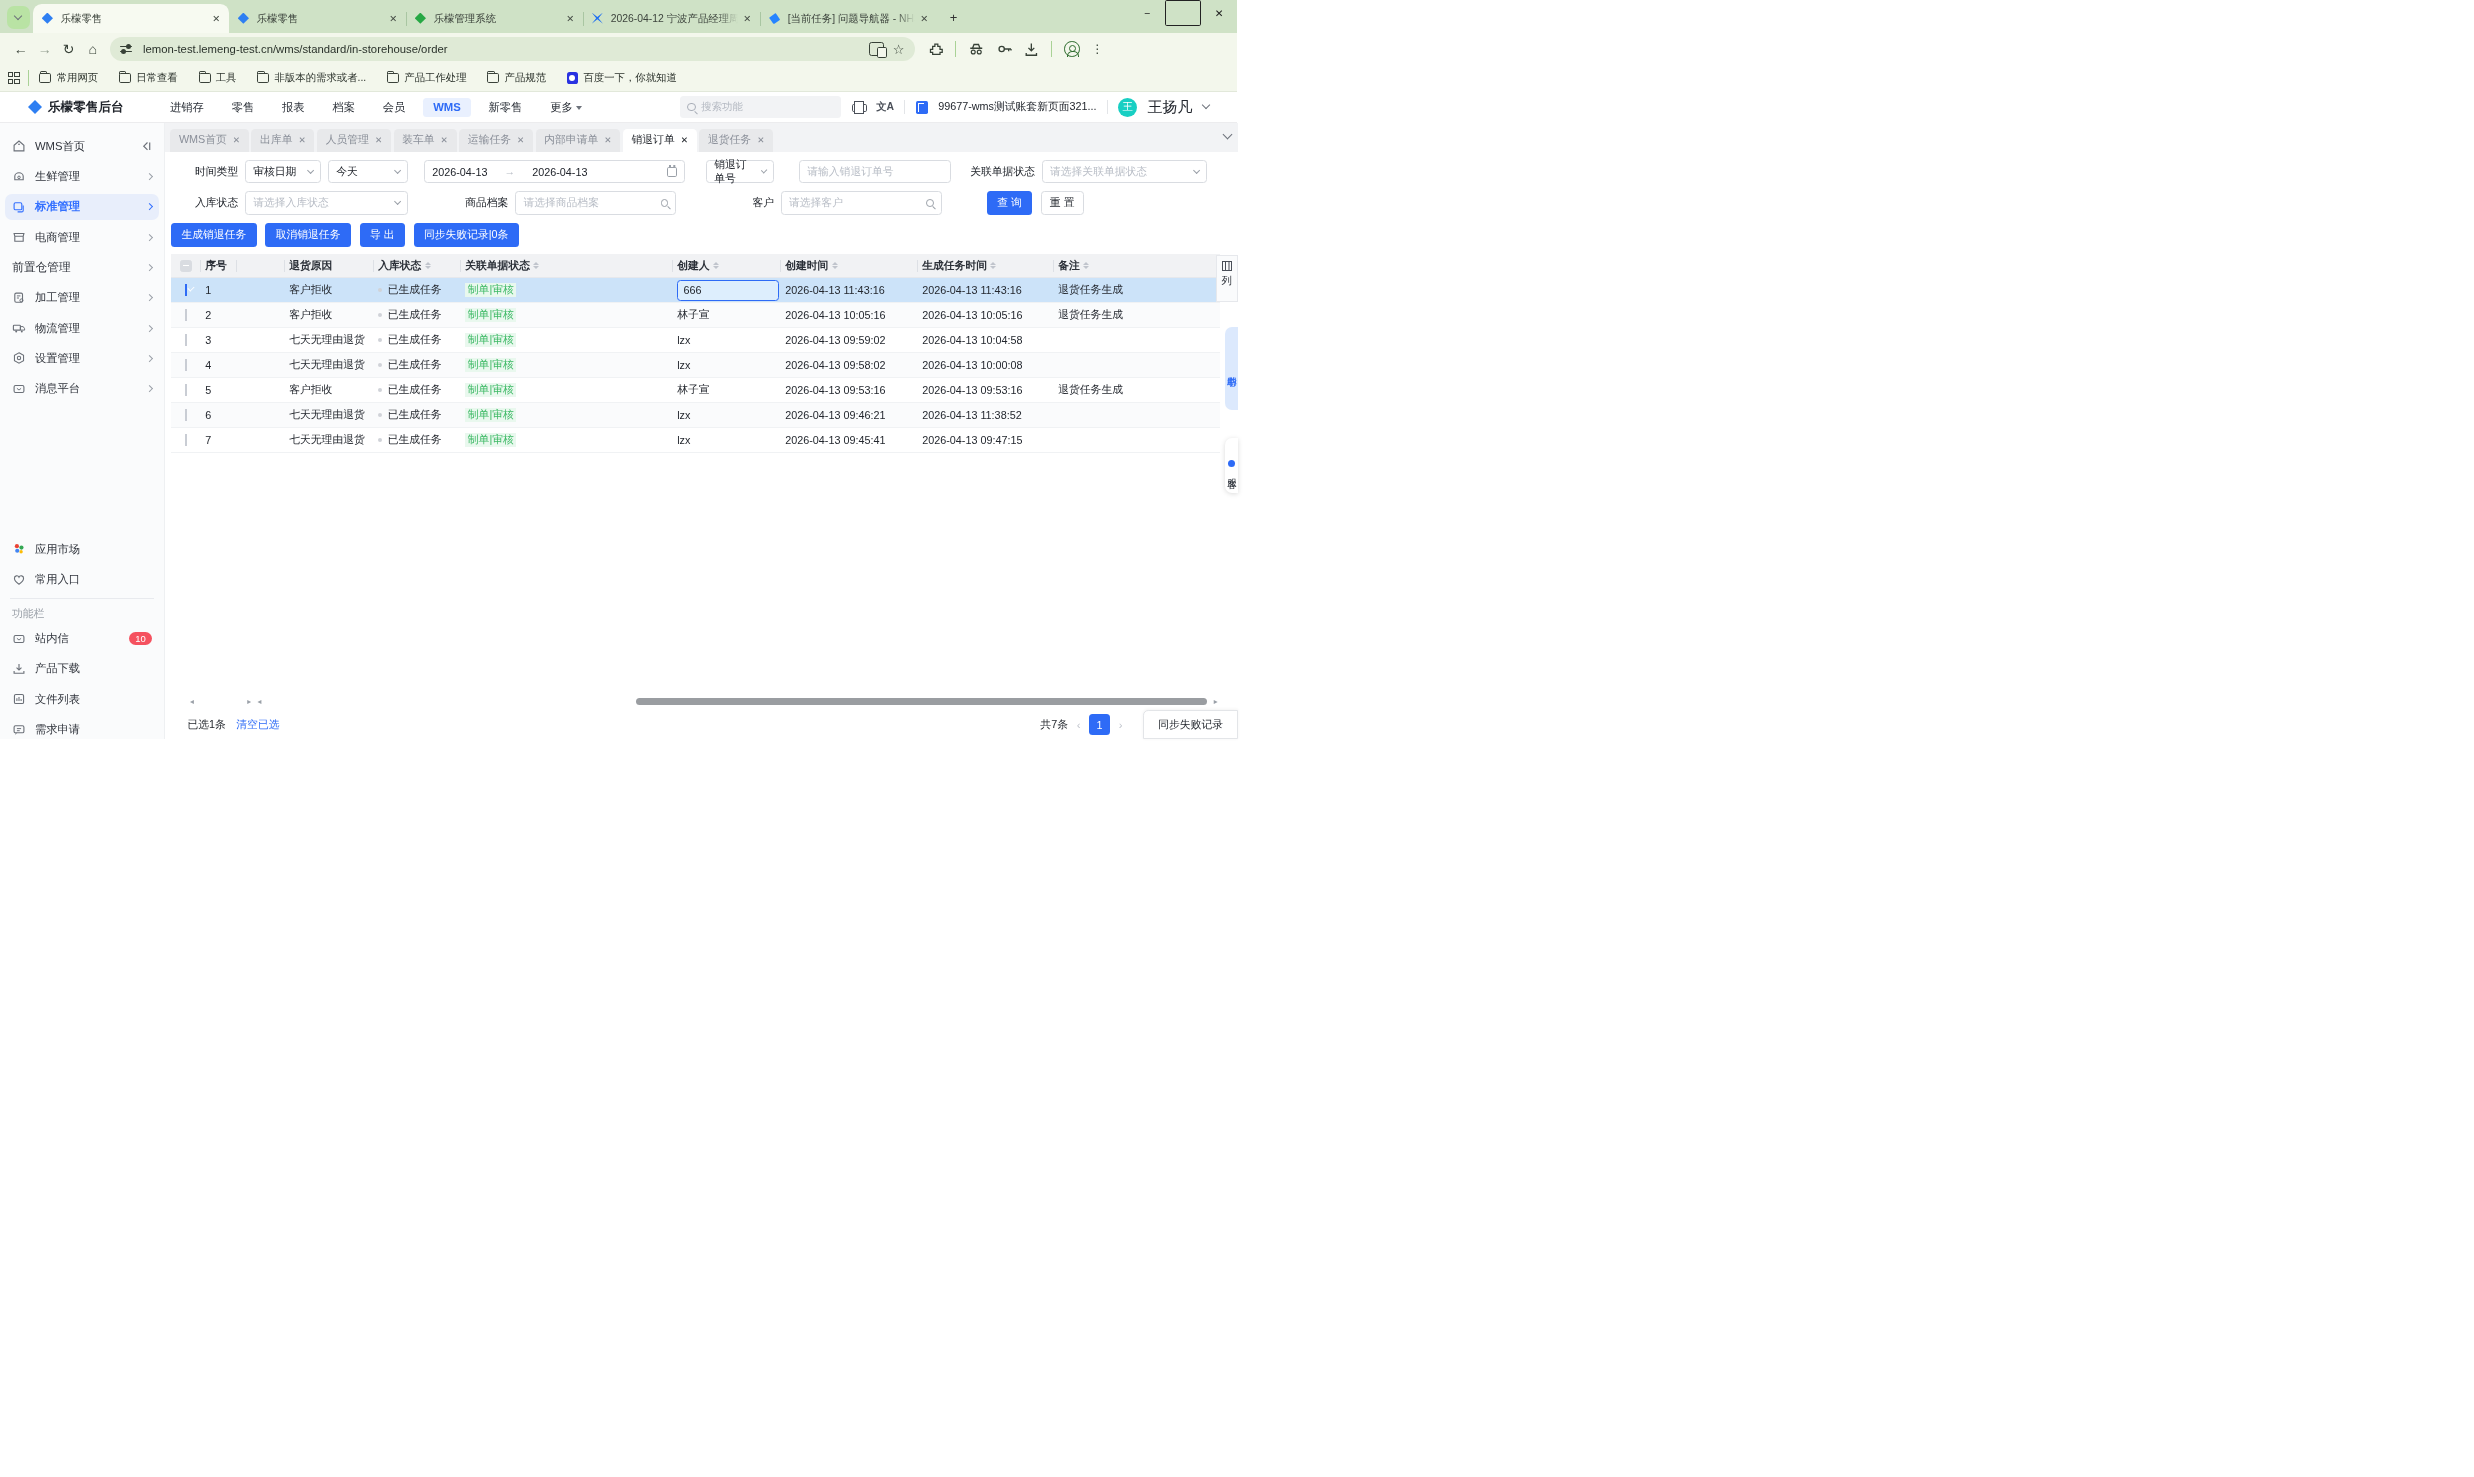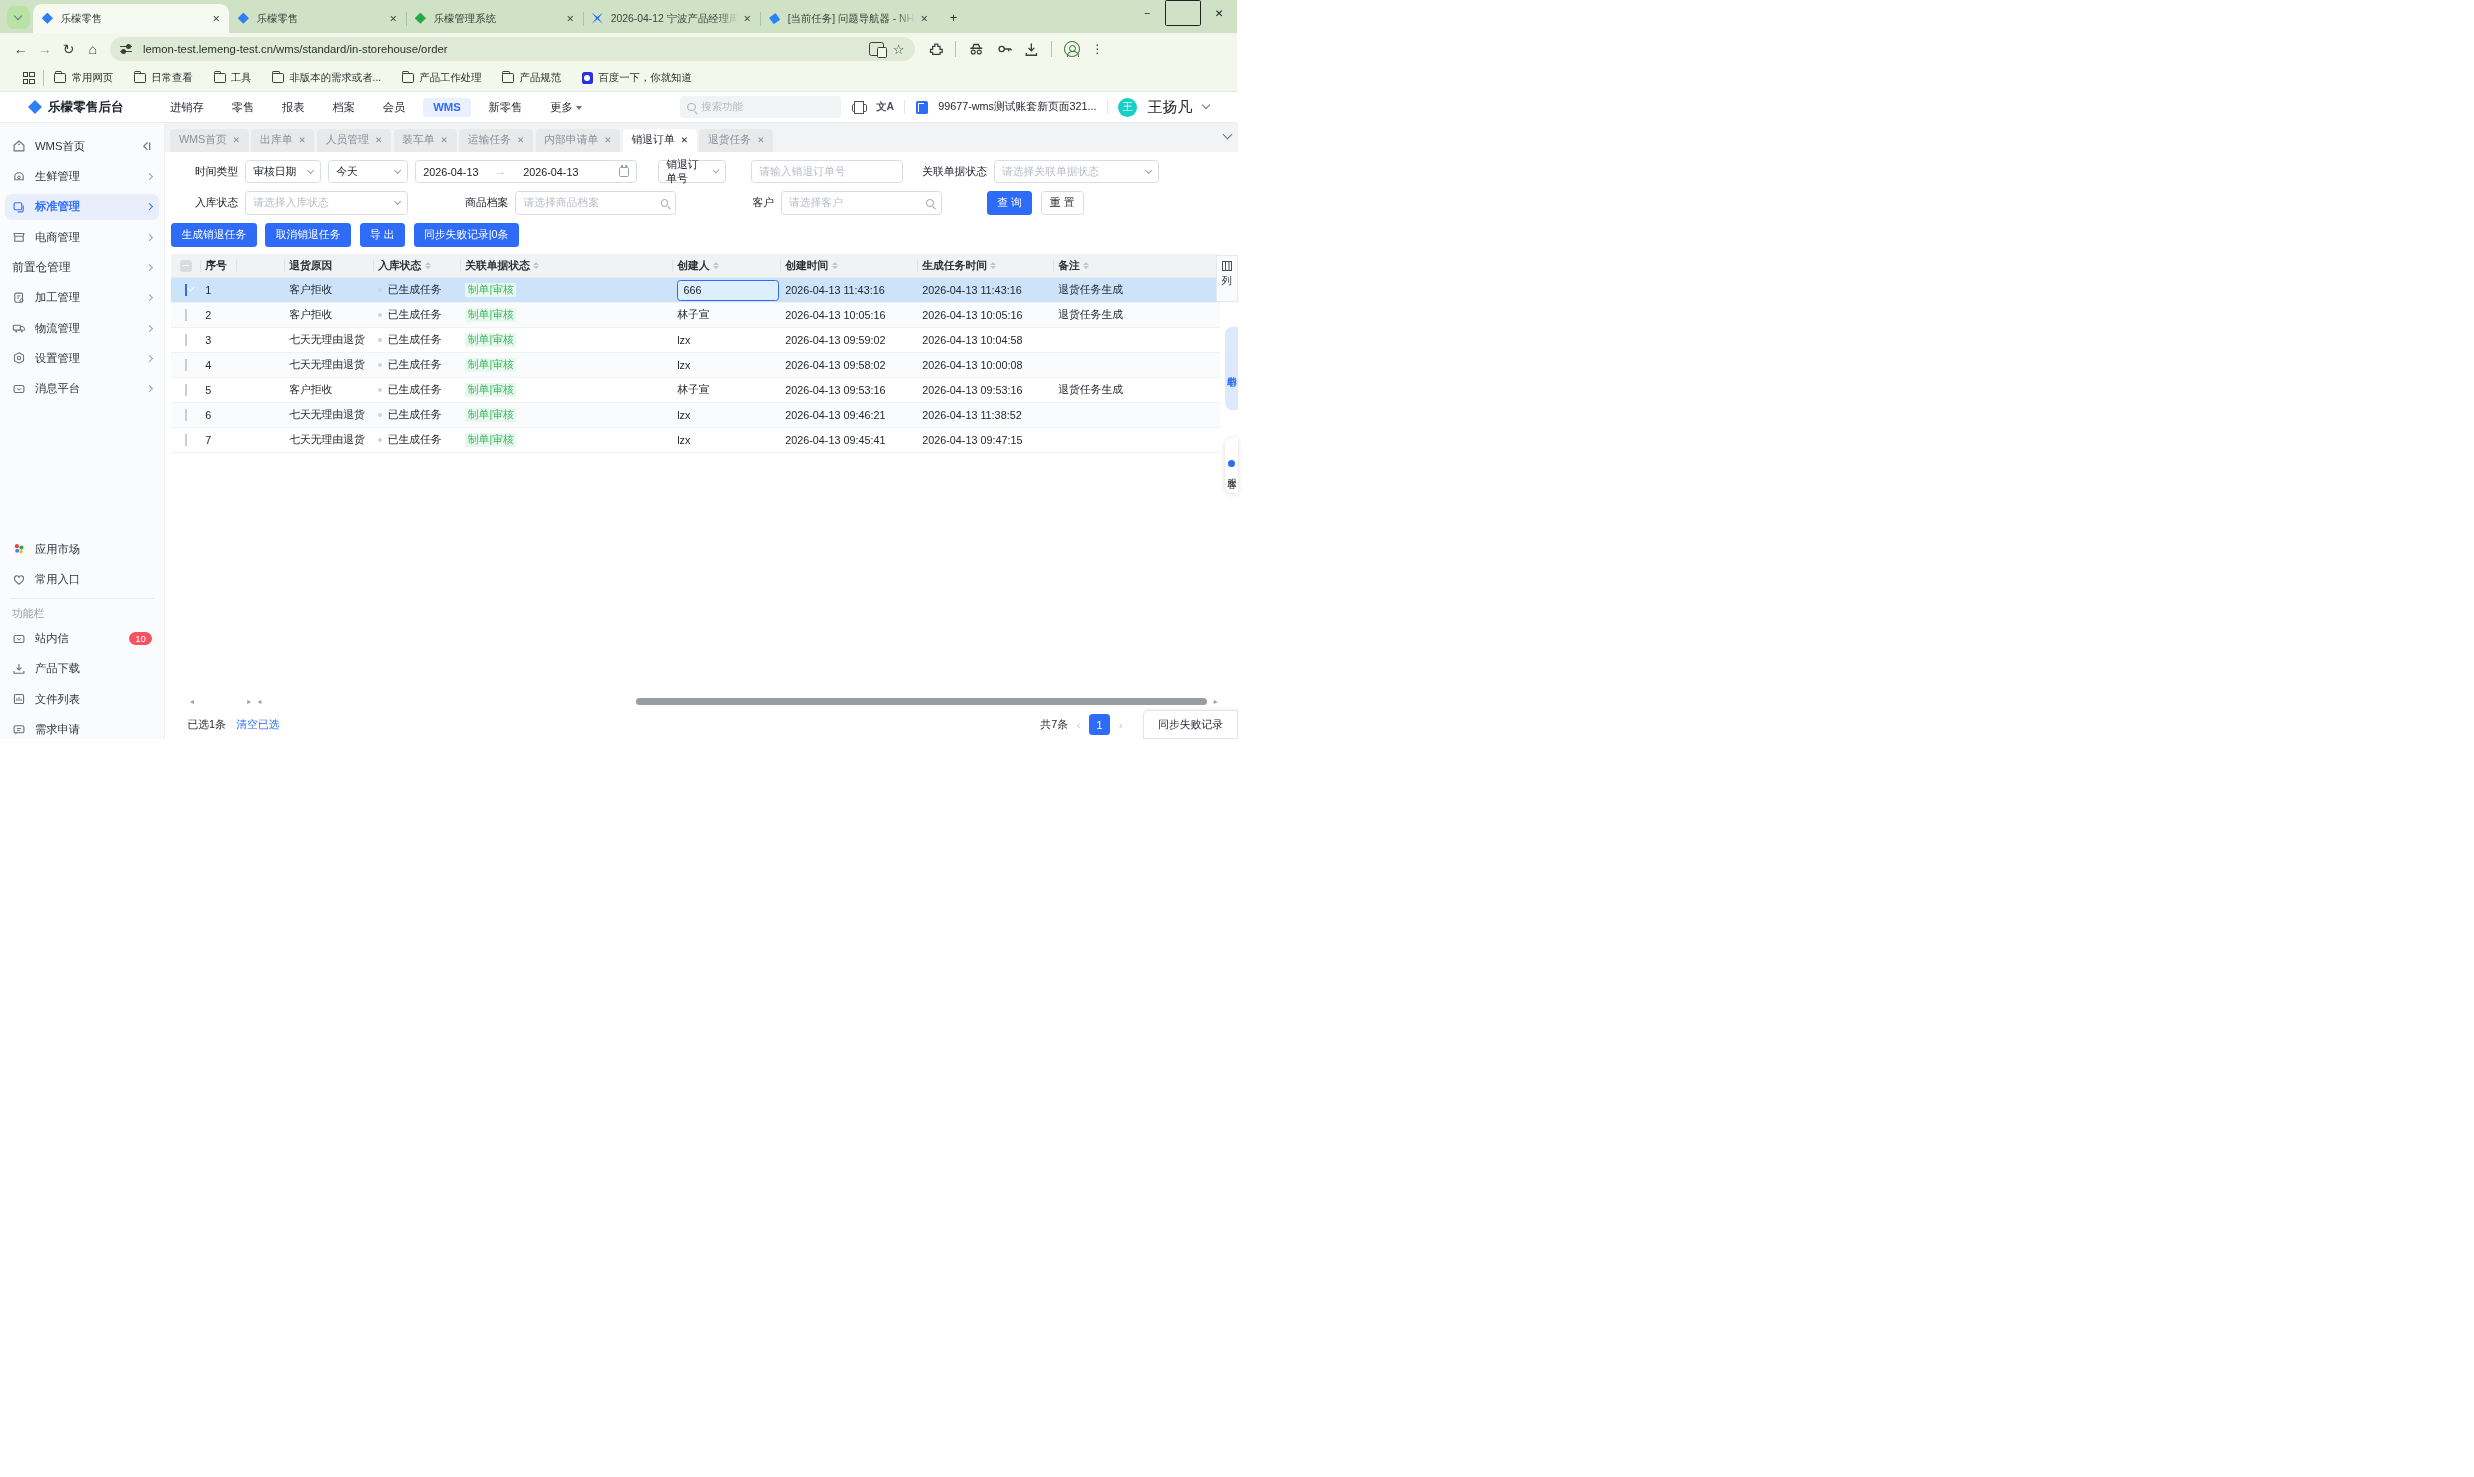--- a/index.html
+++ b/index.html
@@ -34,21 +34,21 @@
   .gicon { width:15.6px; height:14px; border:1.4px solid #374137; border-radius:2.6px; margin-right:8.7px; position:relative; }
   .gicon::after { content:""; position:absolute; right:-3.5px; bottom:-2.6px; width:7.8px; height:8.7px; background:#f3f7ec; border:1.4px solid #374137; border-radius:1.7px; }
   .star { font-size:13px; color:#374137; }
   .extrow { display:flex; align-items:center; gap:12px; margin-left:8.7px; color:#374137; }
   .vdiv { width:0.9px; height:15.6px; background:#a9d296; }
   .kebab { font-size:12px; letter-spacing:0; }
   .avatar-outline { width:15.6px; height:15.6px; border:1.6px solid #2d6c2d; border-radius:50%; position:relative; }
   .avatar-outline::before { content:""; position:absolute; left:4.3px; top:2.6px; width:5.2px; height:5.2px; border-radius:50%; border:1.3px solid #2d6c2d; }
   .avatar-outline::after { content:""; position:absolute; left:2.2px; top:9px; width:9.5px; height:4.3px; border-radius:5.2px 5.2px 0 0; border:1.3px solid #2d6c2d; border-bottom:none; }
 
-  #bookmarks { position:absolute; left:0; top:65px; width:1237px; height:27px; background:#f3f7ec; display:flex; align-items:center; padding:0 19px; border-bottom:0.9px solid #e2e8da; }
+  #bookmarks { position:absolute; left:0; top:65px; width:1237px; height:27px; background:#f3f7ec; display:flex; align-items:center; padding:0 4px; border-bottom:0.9px solid #e2e8da; }
   .appsgrid { width:12px; height:12px; display:grid; grid-template-columns:5.2px 5.2px; grid-gap:1.7px; margin:0 8.7px 0 3.5px; }
   .appsgrid i { width:5.2px; height:5.2px; border:1.3px solid #3a423a; }
   .bm { display:flex; align-items:center; margin:0 10.4px; color:#2c332c; font-size:10.4px; white-space:nowrap; }
   .folder { width:12px; height:9.5px; border:1.3px solid #3a423a; border-radius:1.7px; margin-right:5.2px; position:relative; }
   .folder::before { content:""; position:absolute; left:-0.9px; top:-3.5px; width:5.2px; height:2.6px; border:1.3px solid #3a423a; border-bottom:none; border-radius:1.7px 1.7px 0 0; }
   .baidu { width:11.3px; height:11.3px; border-radius:2.6px; background:#2932e1; margin-right:5.2px; position:relative; }
   .baidu::after { content:""; position:absolute; left:2.6px; top:2.6px; width:6px; height:6px; border-radius:50%; background:#fff; }
 
   
   #appnav { position:absolute; left:0; top:92px; width:1237px; height:31px; background:#fff; border-bottom:0.9px solid #ececee; display:flex; align-items:center; padding:0 28px; }
@@ -484,21 +484,21 @@
   <div class="frow" style="left:30px; top:37px;">
     <span class="flabel">时间类型</span>
     <div class="fsel" style="width:76px">
         <span>审核日期</span>
         <span class="scaret"></span>
       </div>
     <div class="fsel" style="width:80px; margin-left:7px">
         <span>今天</span>
         <span class="scaret"></span>
       </div>
-    <div class="fdate" style="width:222px; margin-left:7px">
+    <div class="fdate" style="width:261px; margin-left:16px">
       <span>2026-04-13</span>
       <span class="darr">→</span>
       <span>2026-04-13</span>
       <span class="cal"></span>
     </div>
     <div class="fsel" style="width:68px; margin-left:21px">
         <span>销退订单号</span>
         <span class="scaret"></span>
       </div>
     <div class="finput" style="width:152px; margin-left:25px">

